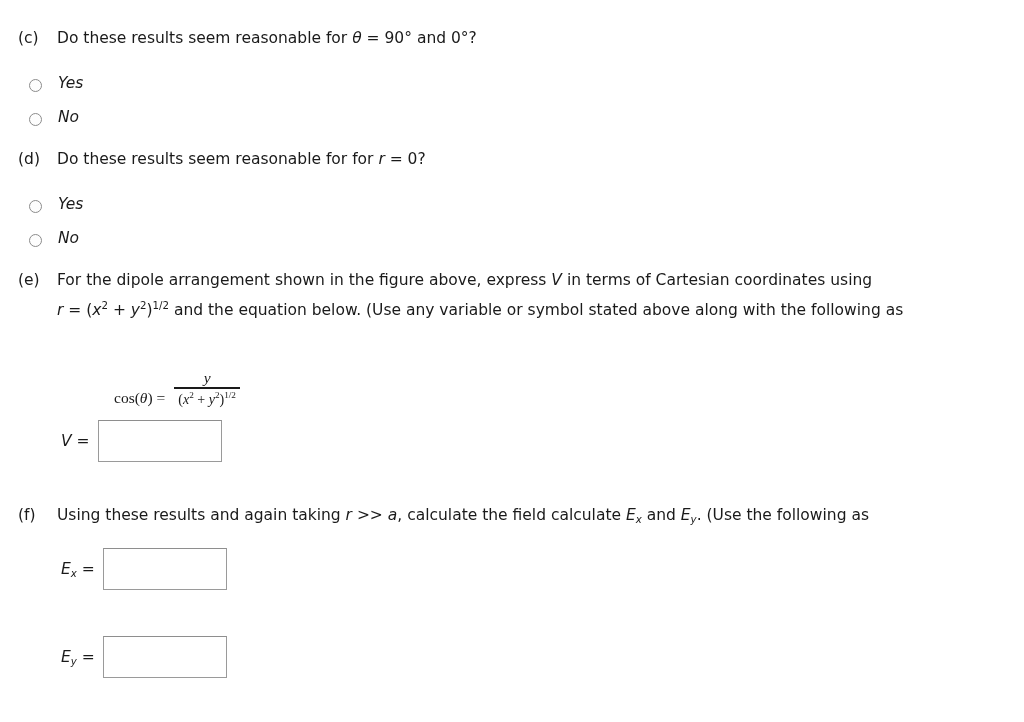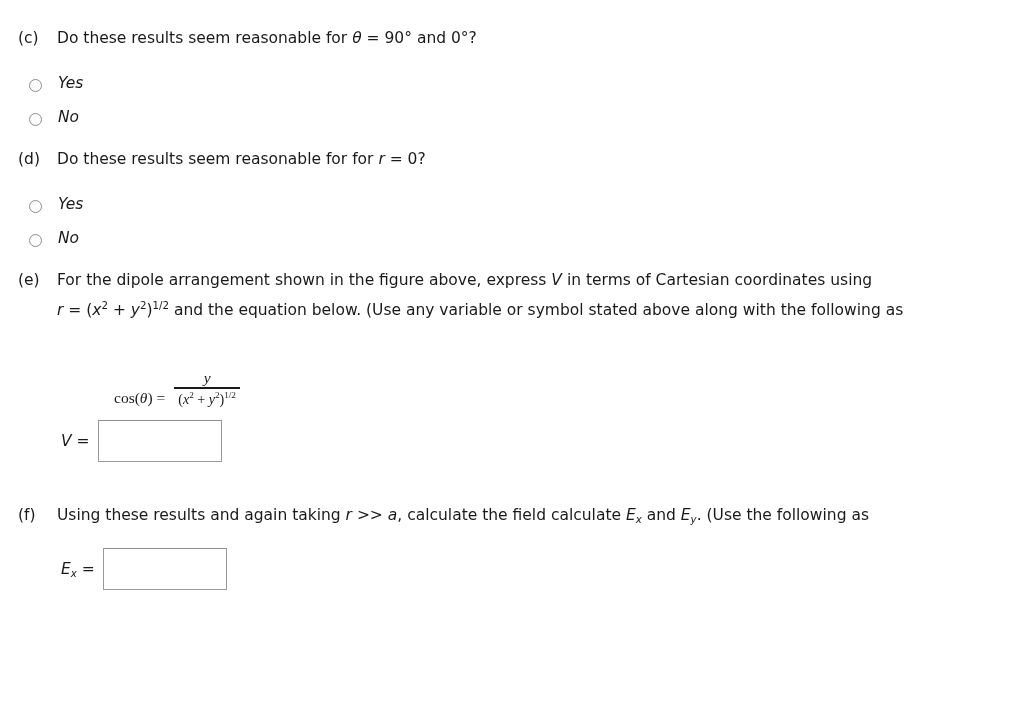--- a/index.html
+++ b/index.html
@@ -207,14 +207,18 @@
     <div class="q-body">
       <div class="line"><span>Using these results and again taking </span><span class="it">r</span><span> &gt;&gt; </span><span class="it">a</span><span>, calculate the field calculate </span><span class="it">E</span><sub class="sm it">x</sub><span> and </span><span class="it">E</span><sub class="sm it">y</sub><span>. (Use the following as</span></div>
     </div>
   </div>
 
   <div class="answer-row" style="left:61px; top:548px;">
     <span class="answer-label"><span class="it">E</span><sub class="sm it">x</sub><span> =</span></span>
     <input class="answer-input" type="text" placeholder="" style="">
   </div>
 
+  <div class="answer-row" style="left:61px; top:636px;">
+    <span class="answer-label"><span class="it">E</span><sub class="sm it">y</sub><span> =</span></span>
+    <input class="answer-input" type="text" placeholder="" style="">
+  </div>
 
 </div>
 
 </body></html>

